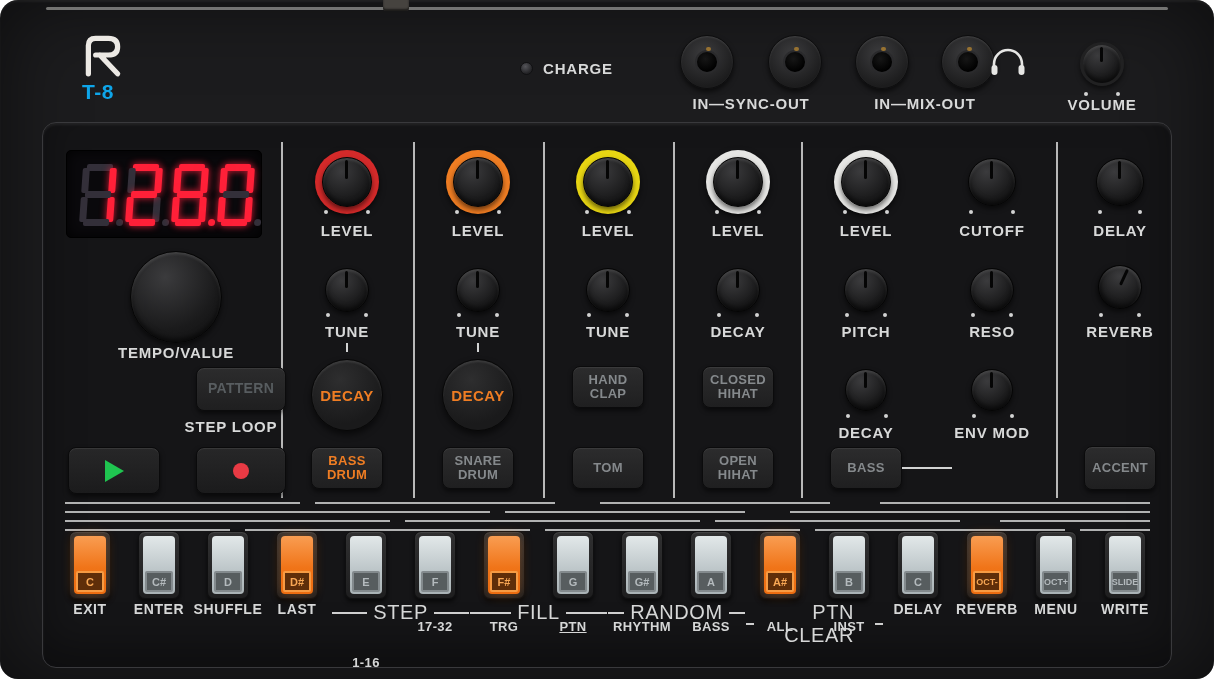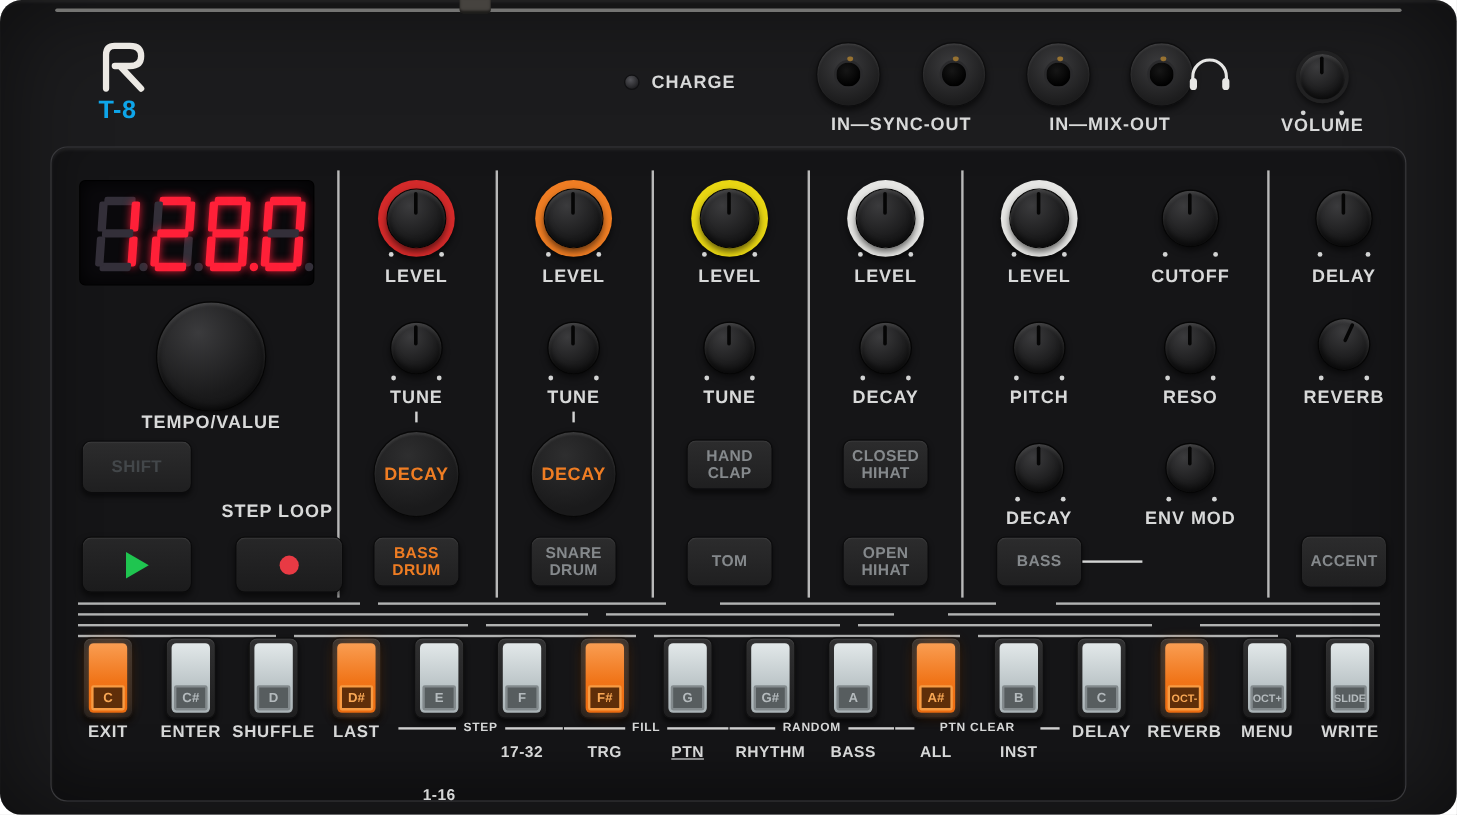--- a/index.html
+++ b/index.html
@@ -96,22 +96,22 @@
   .key-face.white{background:linear-gradient(180deg,#e2e8e9,#bcc5c8 60%,#a9b2b5);}
   .key-note{position:absolute;left:2px;right:2px;bottom:2px;height:21px;border-radius:2px;display:flex;
         align-items:center;justify-content:center;font-weight:bold;font-size:11px;letter-spacing:0;}
   .orange .key-note{background:#5f2e09;border:2px solid #f79b43;color:#f9a855;}
   .white .key-note{background:#575d5f;border:2px solid #838a8d;color:#b4babd;}
   .key-note.tiny{font-size:9px;}
   .key-fn{position:absolute;top:601px;transform:translateX(-50%);font-weight:bold;font-size:14px;
         letter-spacing:.6px;color:#d6d7d7;white-space:nowrap;}
   .key-sub{position:absolute;top:619px;transform:translateX(-50%);font-weight:bold;font-size:13px;
         letter-spacing:.4px;color:#d6d7d7;white-space:nowrap;}
-  .group-hdr{position:absolute;top:601px;display:flex;align-items:center;gap:6px;font-weight:bold;
-        font-size:10px;color:#d6d7d7;letter-spacing:.6px;}
+  .group-hdr{position:absolute;top:601px;display:flex;align-items:center;gap:6px;font-weight:normal;
+        font-size:20px;color:#d6d7d7;letter-spacing:.6px;text-align:right;}
   .group-hdr .hline{height:2px;background:#cfcfcf;flex:1;min-width:8px;}
 
   .brand-text{position:absolute;left:132px;top:30px;font-size:41px;font-weight:bold;color:#ece9e4;letter-spacing:-1px;}
   .model-text{position:absolute;left:82px;top:80px;font-size:21px;font-weight:bold;color:#0ea5e9;letter-spacing:.5px;}
 </style>
 </head>
 <body>
 
 <div class="device">
 
@@ -191,21 +191,21 @@
         <span class="seg seg-e lit"></span>
         <span class="seg seg-f lit"></span>
         <span class="seg seg-g"></span>
         <div class="dp"></div>
       </div>
     </div>
 
   <div class="knob noptr" style="left:130px;top:251px;width:92px;height:92px"></div>
   <div class="lbl" style="left:176px;top:344px">TEMPO/VALUE</div>
 
-  <div class="inst-btn" style="left:68px;top:367px;width:92px;height:44px;color:#43474a;font-size:14px">SHIFT</div>
+  <div class="inst-btn" style="left:196px;top:367px;width:90px;height:44px;color:#585d60;font-size:14px">PATTERN</div>
   <div class="lbl" style="left:231px;top:418px">STEP LOOP</div>
 
   <div class="transport-btn" style="left:68px;top:447px;width:92px;height:47px">
     <div class="play-tri" style="border-left-color: rgb(31, 197, 80);"></div>
   </div>
   <div class="transport-btn" style="left:196px;top:447px;width:90px;height:47px">
     <div class="rec-dot" style="background: rgb(232, 58, 68);"></div>
   </div>
 
   <div class="ring" style="left: 315px; top: 150px; width: 64px; height: 64px; background: rgb(212, 42, 42);"></div>

